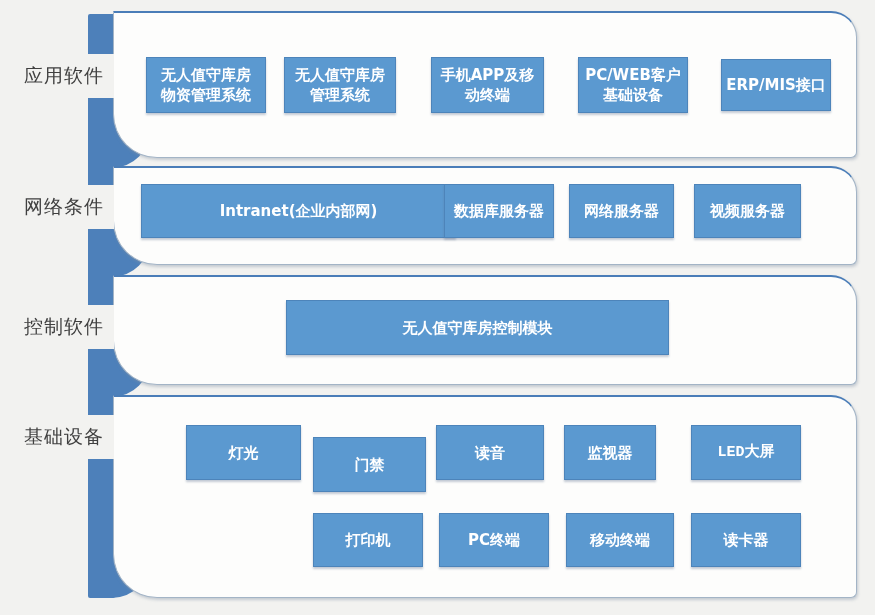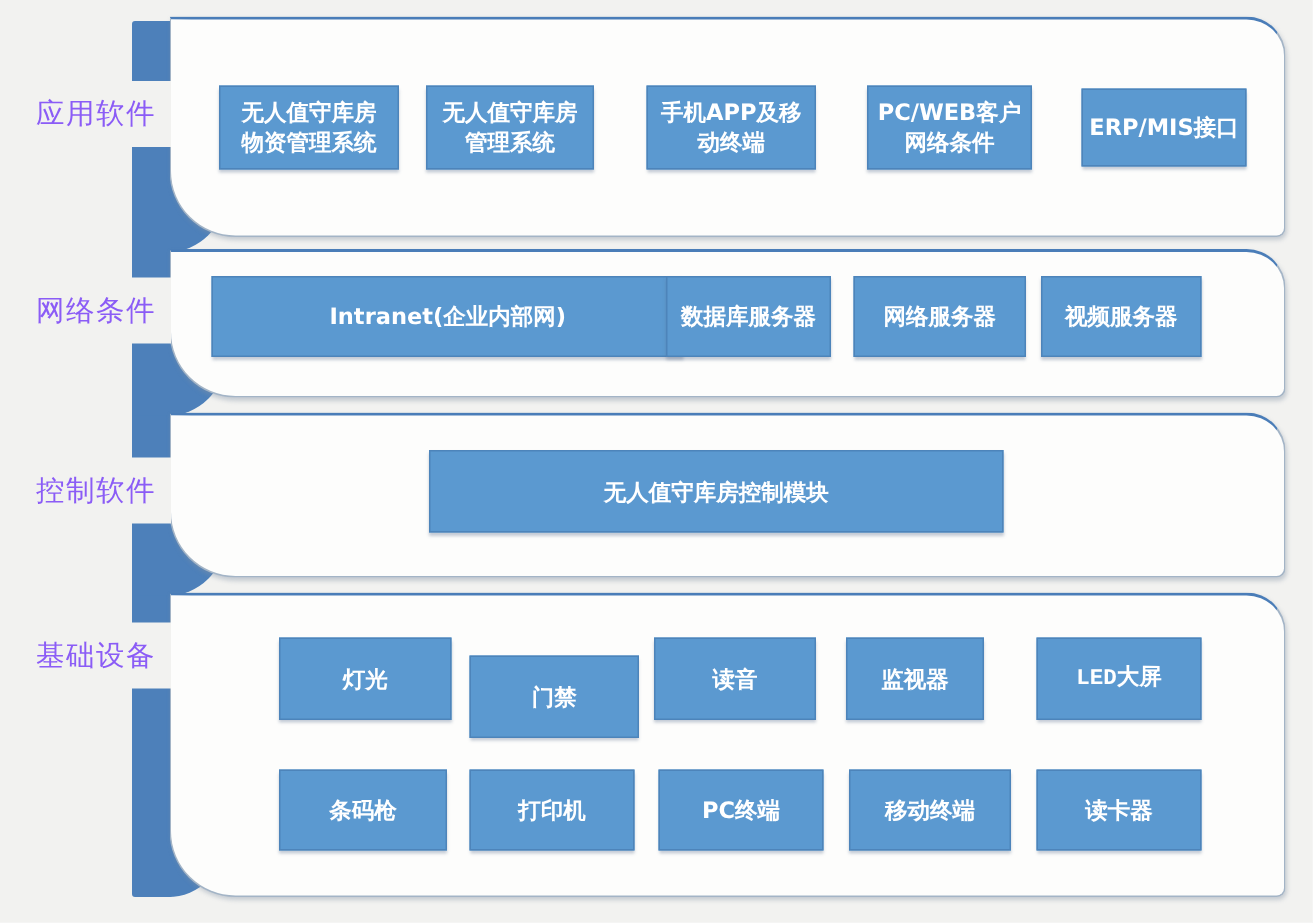--- a/index.html
+++ b/index.html
@@ -32,21 +32,21 @@
     z-index:2;
   }
   .band.b1 { top:11px;  height:147px; }
   .band.b2 { top:166px; height:99px;  }
   .band.b3 { top:275px; height:110px; }
   .band.b4 { top:395px; height:203px; }
 
   
   .layer-label {
     position:absolute; left:4px; width:110px; height:44px; z-index:3;
-    background:#f2f2f0; color:#8b5cf6; font-size:19px; letter-spacing:1px;
+    background:#f2f2f0; color:#404040; font-size:19px; letter-spacing:1px;
     display:flex; align-items:center; justify-content:flex-end;
     padding-right:10px; box-sizing:border-box; white-space:nowrap;
   }
   .layer-label.l1 { top:54px; }
   .layer-label.l2 { top:185px; }
   .layer-label.l3 { top:305px; }
   .layer-label.l4 { top:415px; }
 
   
   .bx {
@@ -59,21 +59,21 @@
   }
   
   .b1 .p1 { left:32px;  top:44px; width:120px; height:56px; }
   .b1 .p2 { left:170px; top:44px; width:112px; height:56px; }
   .b1 .p3 { left:317px; top:44px; width:113px; height:56px; }
   .b1 .p4 { left:464px; top:44px; width:110px; height:56px; }
   .b1 .p5 { left:607px; top:46px; width:110px; height:52px; }
   
   .b2 .p1 { left:27px;  top:16px; width:315px; height:54px; }
   .b2 .p2 { left:330px; top:16px; width:110px; height:54px; }
-  .b2 .p3 { left:455px; top:16px; width:115px; height:54px; }
+  .b2 .p3 { left:455px; top:16px; width:105px; height:54px; }
   .b2 .p4 { left:580px; top:16px; width:107px; height:54px; }
   
   .b3 .p1 { left:172px; top:23px; width:383px; height:55px; }
   
   .b4 .p1  { left:72px;  top:28px;  width:115px; height:55px; }
   .b4 .p2  { left:199px; top:40px;  width:113px; height:55px; }
   .b4 .p3  { left:322px; top:28px;  width:108px; height:55px; }
   .b4 .p4  { left:450px; top:28px;  width:92px; height:55px; }
   .b4 .p5  { left:577px; top:28px;  width:110px; height:55px;font-family:Liberation Mono, monospace; }
   .b4 .p6  { left:72px;  top:116px; width:112px; height:54px; }
@@ -94,42 +94,41 @@
   <div class="flare f4"></div>
 
   <section class="band b1">
     <div class="bx p1">无人值守库房
 物资管理系统</div>
     <div class="bx p2">无人值守库房
 管理系统</div>
     <div class="bx p3">手机APP及移
 动终端</div>
     <div class="bx p4">PC/WEB客户
-网络条件</div>
+基础设备</div>
     <div class="bx p5">ERP/MIS接口</div>
   </section>
 
   <section class="band b2">
     <div class="bx p1">Intranet(企业内部网)</div>
     <div class="bx p2">数据库服务器</div>
     <div class="bx p3">网络服务器</div>
     <div class="bx p4">视频服务器</div>
   </section>
 
   <section class="band b3">
     <div class="bx p1">无人值守库房控制模块</div>
   </section>
 
   <section class="band b4">
     <div class="bx p1">灯光</div>
     <div class="bx p2">门禁</div>
     <div class="bx p3">读音</div>
     <div class="bx p4">监视器</div>
     <div class="bx p5">LED大屏</div>
-    <div class="bx p6">条码枪</div>
     <div class="bx p7">打印机</div>
     <div class="bx p8">PC终端</div>
     <div class="bx p9">移动终端</div>
     <div class="bx p10">读卡器</div>
   </section>
 
   <div class="layer-label l1">应用软件</div>
   <div class="layer-label l2">网络条件</div>
   <div class="layer-label l3">控制软件</div>
   <div class="layer-label l4">基础设备</div>

